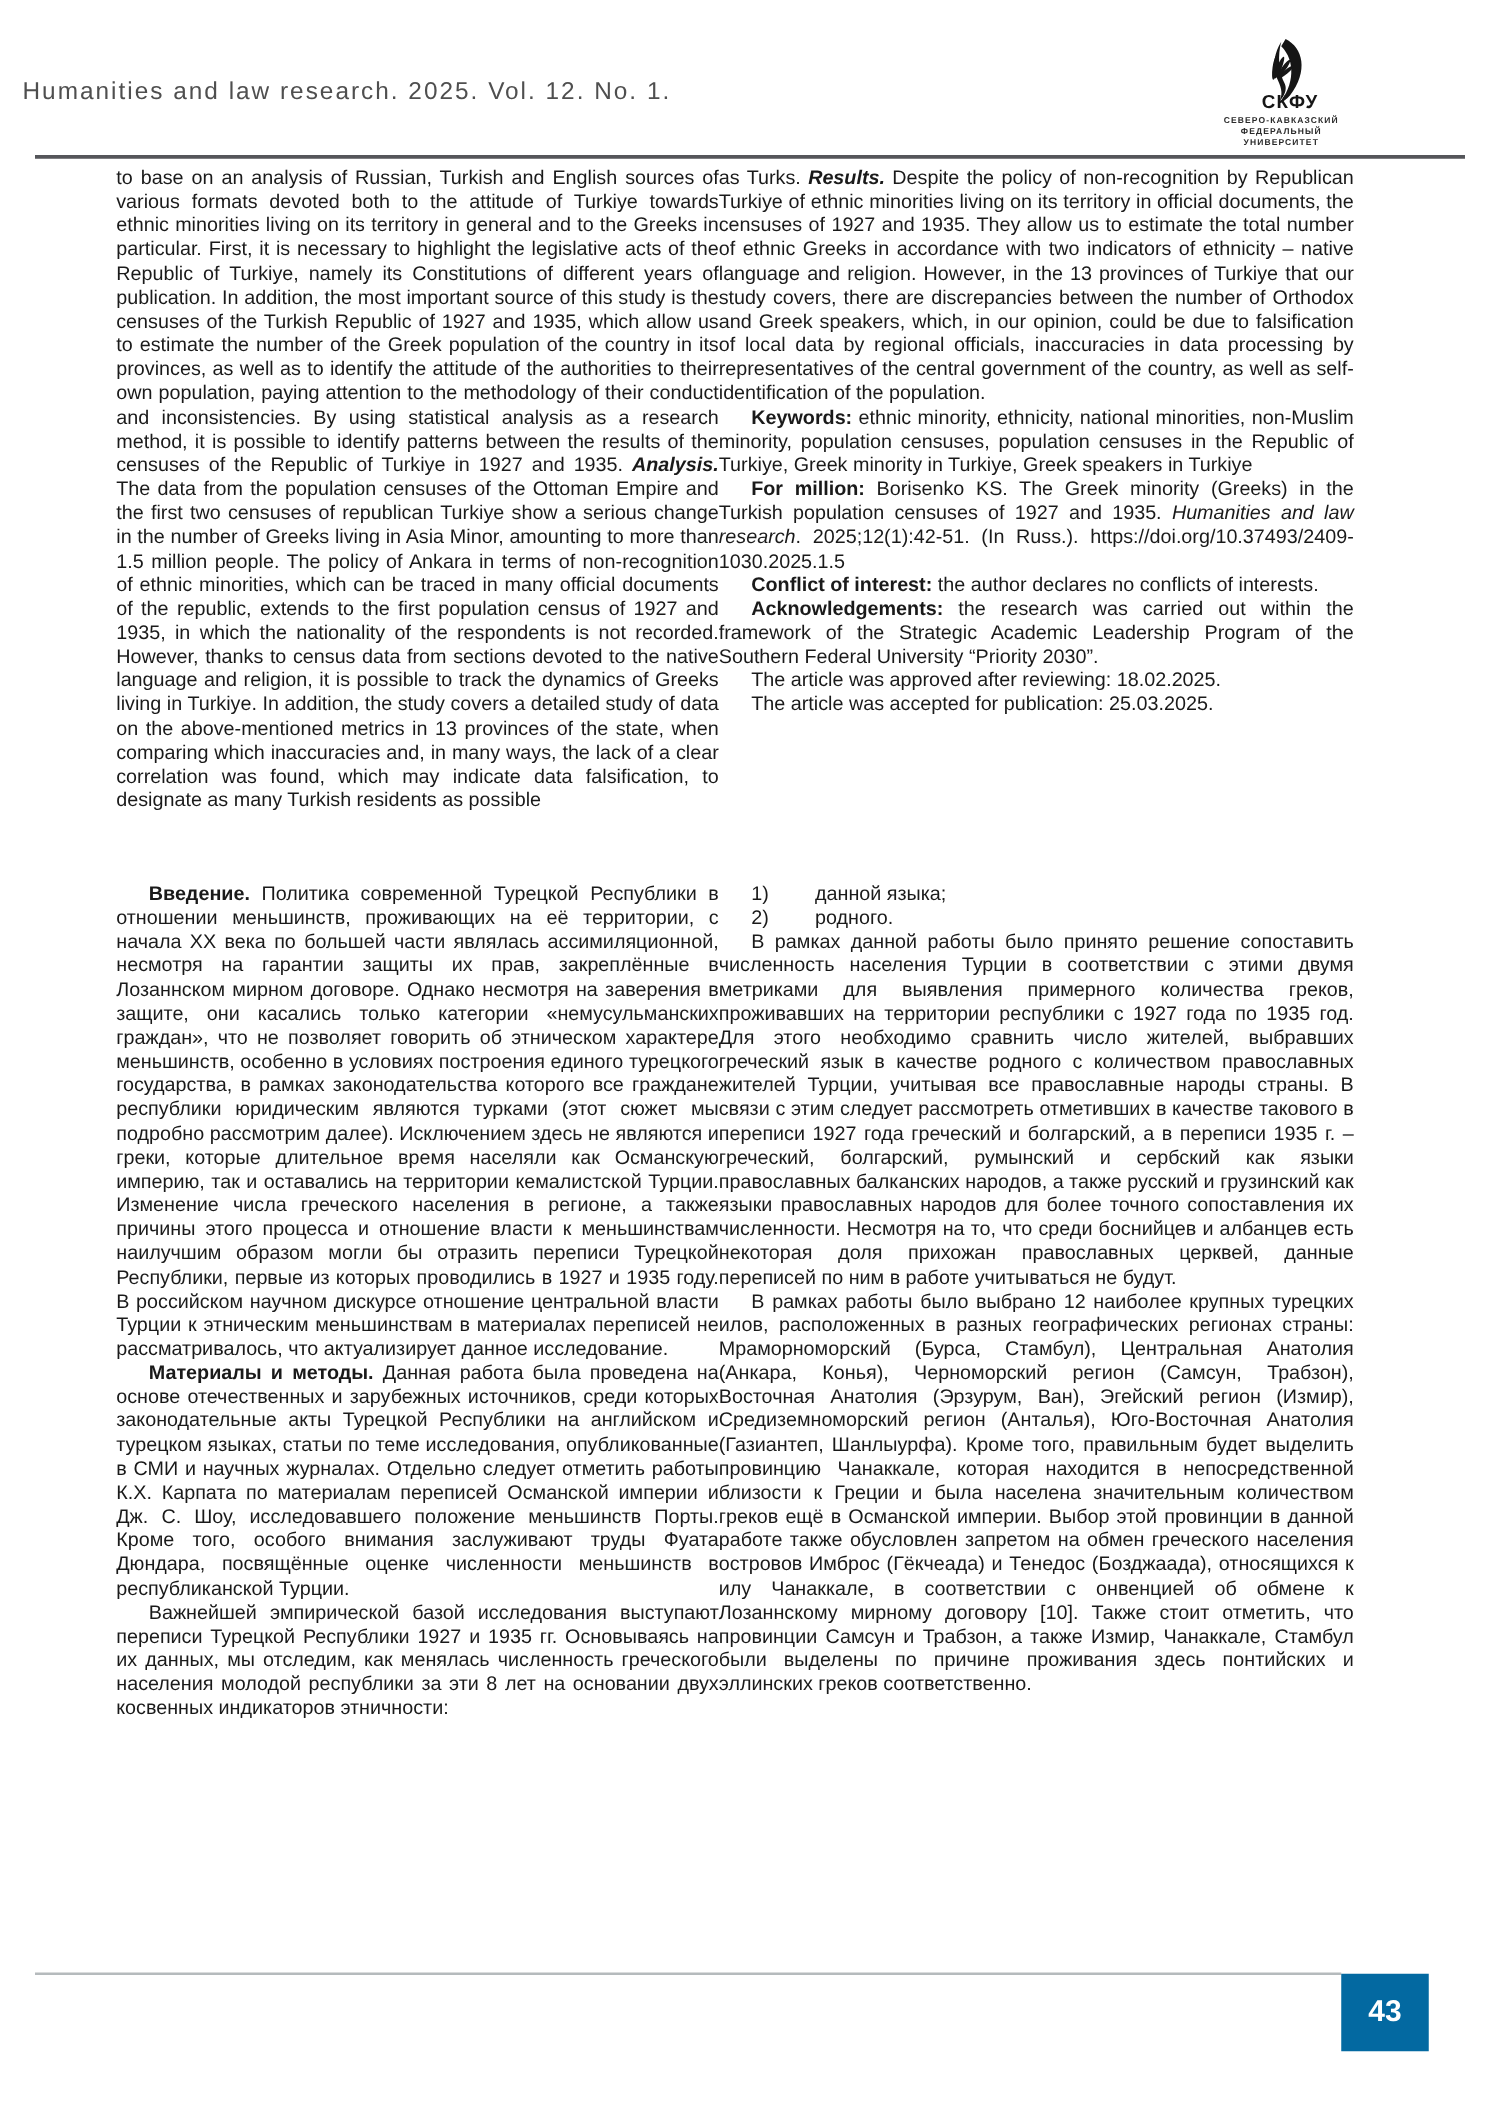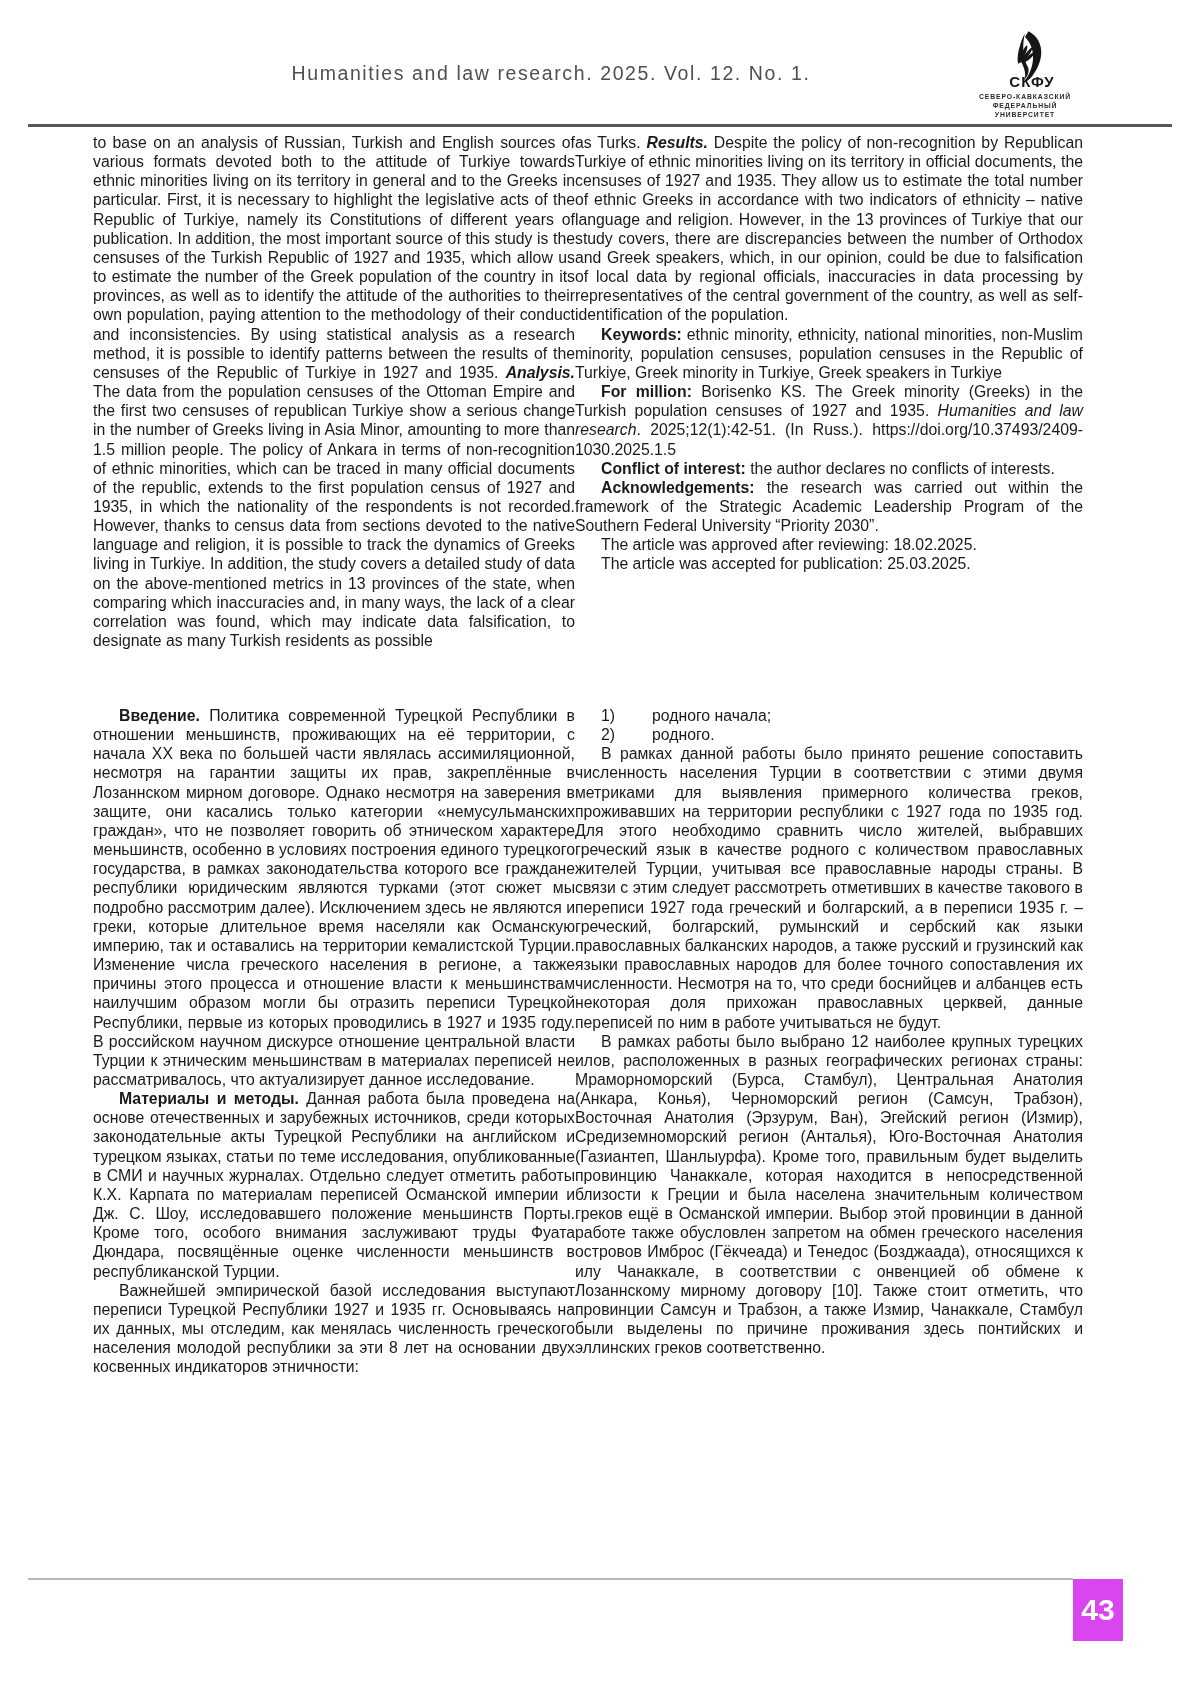--- a/index.html
+++ b/index.html
@@ -5,22 +5,21 @@
   html,body{margin:0;padding:0;background:#ffffff;}
   .page{
     position:relative;
     width:1200px;height:1697px;
     background:#ffffff;
     font-family:"Liberation Sans","DejaVu Sans",sans-serif;
     color:#1a1a1a;
     overflow:hidden;
   }
   .journal-title{
-    position:absolute;top:62px;left:6px;width:1090px;
-    text-align:center;
+    position:absolute;top:62px;left:18px;width:1090px;
     font-size:19.5px;letter-spacing:1.6px;
     color:#4f4f4f;
   }
   .logo{
     position:absolute;top:30px;left:966px;width:118px;
     text-align:center;color:#161616;
   }
   .logo-bird{display:block;margin:0 auto;width:62px;height:58px;}
   .logo-acronym{
     font-size:15px;font-weight:700;letter-spacing:1px;line-height:1;
@@ -32,24 +31,24 @@
   }
   .rule-top{
     position:absolute;left:28px;top:124px;width:1144px;height:3px;
     background:#55565a;
   }
   .rule-bottom{
     position:absolute;left:28px;top:1578px;width:1045px;height:2px;
     background:#b5babc;
   }
   .page-badge{
-    position:absolute;left:1073px;top:1579px;width:50px;height:62px;
-    background:#d946ef;color:#ffffff;
+    position:absolute;left:1073px;top:1579px;width:70px;height:62px;
+    background:#0369a1;color:#ffffff;
     display:flex;align-items:center;justify-content:center;
-    font-size:30px;font-weight:700;
+    font-size:24px;font-weight:700;
   }
   .body-grid{
     position:absolute;left:93px;top:133px;
     display:grid;
     grid-template-columns:482px 508px;
     grid-template-rows:573px auto;
   }
   .col{
     font-size:15.8px;line-height:19.15px;
     text-align:justify;
@@ -102,21 +101,21 @@
 
     <div class="col">
       <p class="ind"><span style="font-weight: 700;">Введение.</span><span> Политика современной Турецкой Республики в отношении меньшинств, проживающих на её территории, с начала XX века по большей части являлась ассимиляционной, несмотря на гарантии защиты их прав, закреплённые в Лозаннском мирном договоре. Однако несмотря на заверения в защите, они касались только категории «немусульманских граждан», что не позволяет говорить об этническом характере меньшинств, особенно в условиях построения единого турецкого государства, в рамках законодательства которого все граждане республики юридическим являются турками (этот сюжет мы подробно рассмотрим далее). Исключением здесь не являются и греки, которые длительное время населяли как Османскую империю, так и оставались на территории кемалистской Турции. Изменение числа греческого населения в регионе, а также причины этого процесса и отношение власти к меньшинствам наилучшим образом могли бы отразить переписи Турецкой Республики, первые из которых проводились в 1927 и 1935 году. В российском научном дискурсе отношение центральной власти Турции к этническим меньшинствам в материалах переписей не рассматривалось, что актуализирует данное исследование.</span></p>
       <p class="ind"><span style="font-weight: 700;">Материалы и методы.</span><span> Данная работа была проведена на основе отечественных и зарубежных источников, среди которых законодательные акты Турецкой Республики на английском и турецком языках, статьи по теме исследования, опубликованные в СМИ и научных журналах. Отдельно следует отметить работы К.Х. Карпата по материалам переписей Османской империи и Дж. С. Шоу, исследовавшего положение меньшинств Порты. Кроме того, особого внимания заслуживают труды Фуата Дюндара, посвящённые оценке численности меньшинств в республиканской Турции.</span></p>
       <p class="ind"><span>Важнейшей эмпирической базой исследования выступают переписи Турецкой Республики 1927 и 1935 гг. Основываясь на их данных, мы отследим, как менялась численность греческого населения молодой республики за эти 8 лет на основании двух косвенных индикаторов этничности:</span></p>
     </div>
 
     <div class="col">
       <div class="list-row">
         <span class="list-num">1)</span>
-        <span>родного начала;</span>
+        <span>данной языка;</span>
       </div>
       <div class="list-row">
         <span class="list-num">2)</span>
         <span>родного.</span>
       </div>
       <p class="ind"><span>В рамках данной работы было принято решение сопоставить численность населения Турции в соответствии с этими двумя метриками для выявления примерного количества греков, проживавших на территории республики с 1927 года по 1935 год. Для этого необходимо сравнить число жителей, выбравших греческий язык в качестве родного с количеством православных жителей Турции, учитывая все православные народы страны. В связи с этим следует рассмотреть отметивших в качестве такового в переписи 1927 года греческий и болгарский, а в переписи 1935 г. – греческий, болгарский, румынский и сербский как языки православных балканских народов, а также русский и грузинский как языки православных народов для более точного сопоставления их численности. Несмотря на то, что среди боснийцев и албанцев есть некоторая доля прихожан православных церквей, данные переписей по ним в работе учитываться не будут.</span></p>
       <p class="ind"><span>В рамках работы было выбрано 12 наиболее крупных турецких илов, расположенных в разных географических регионах страны: Мраморноморский (Бурса, Стамбул), Центральная Анатолия (Анкара, Конья), Черноморский регион (Самсун, Трабзон), Восточная Анатолия (Эрзурум, Ван), Эгейский регион (Измир), Средиземноморский регион (Анталья), Юго-Восточная Анатолия (Газиантеп, Шанлыурфа). Кроме того, правильным будет выделить провинцию Чанаккале, которая находится в непосредственной близости к Греции и была населена значительным количеством греков ещё в Османской империи. Выбор этой провинции в данной работе также обусловлен запретом на обмен греческого населения островов Имброс (Гёкчеада) и Тенедос (Бозджаада), относящихся к илу Чанаккале, в соответствии с онвенцией об обмене к Лозаннскому мирному договору [10]. Также стоит отметить, что провинции Самсун и Трабзон, а также Измир, Чанаккале, Стамбул были выделены по причине проживания здесь понтийских и эллинских греков соответственно.</span></p>
     </div>
 
   </div>

